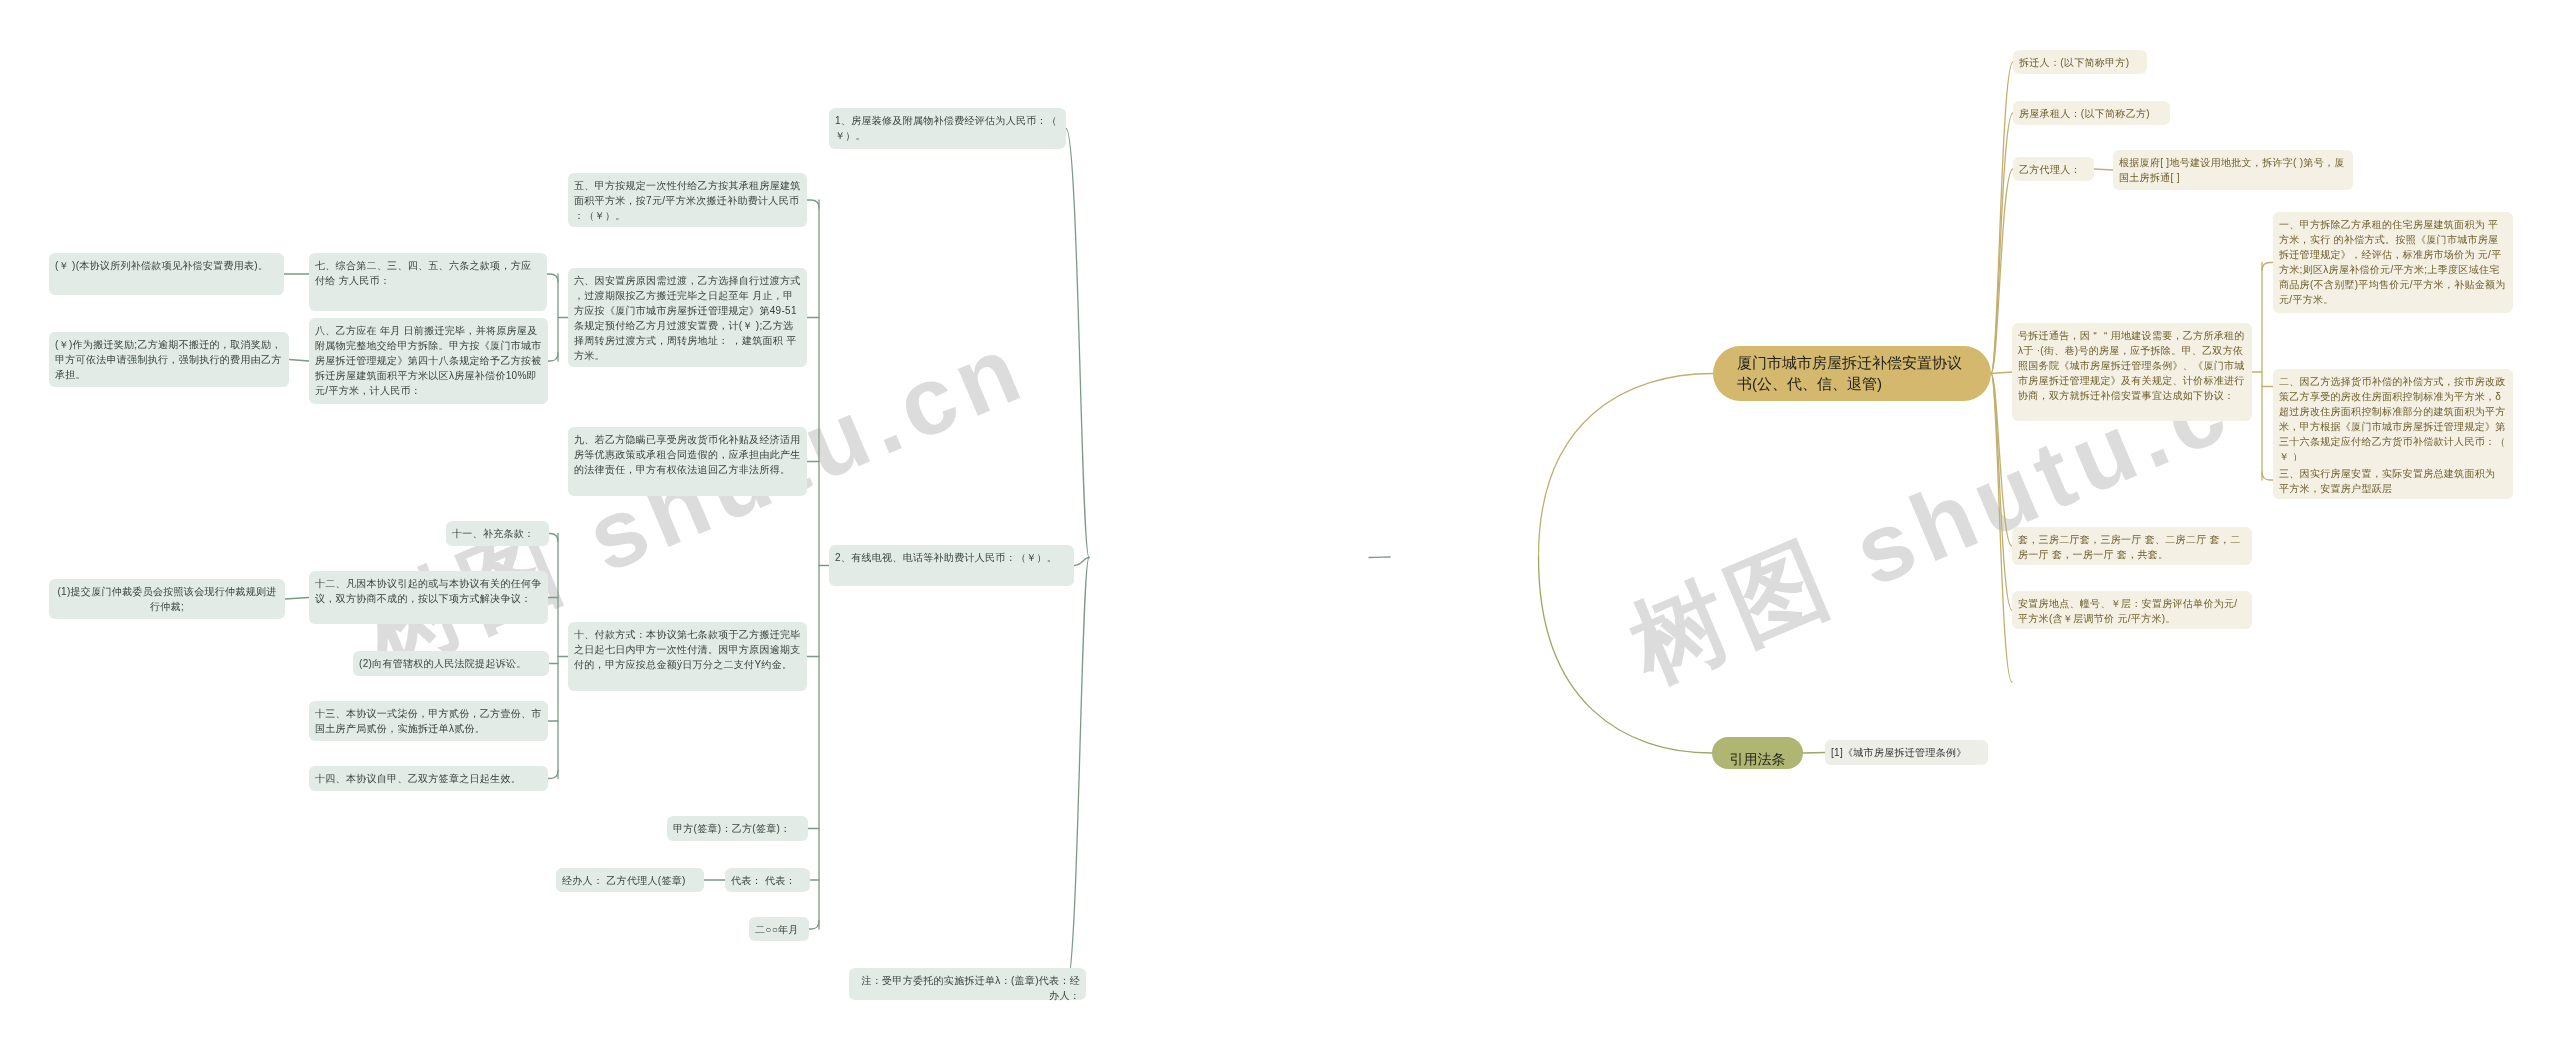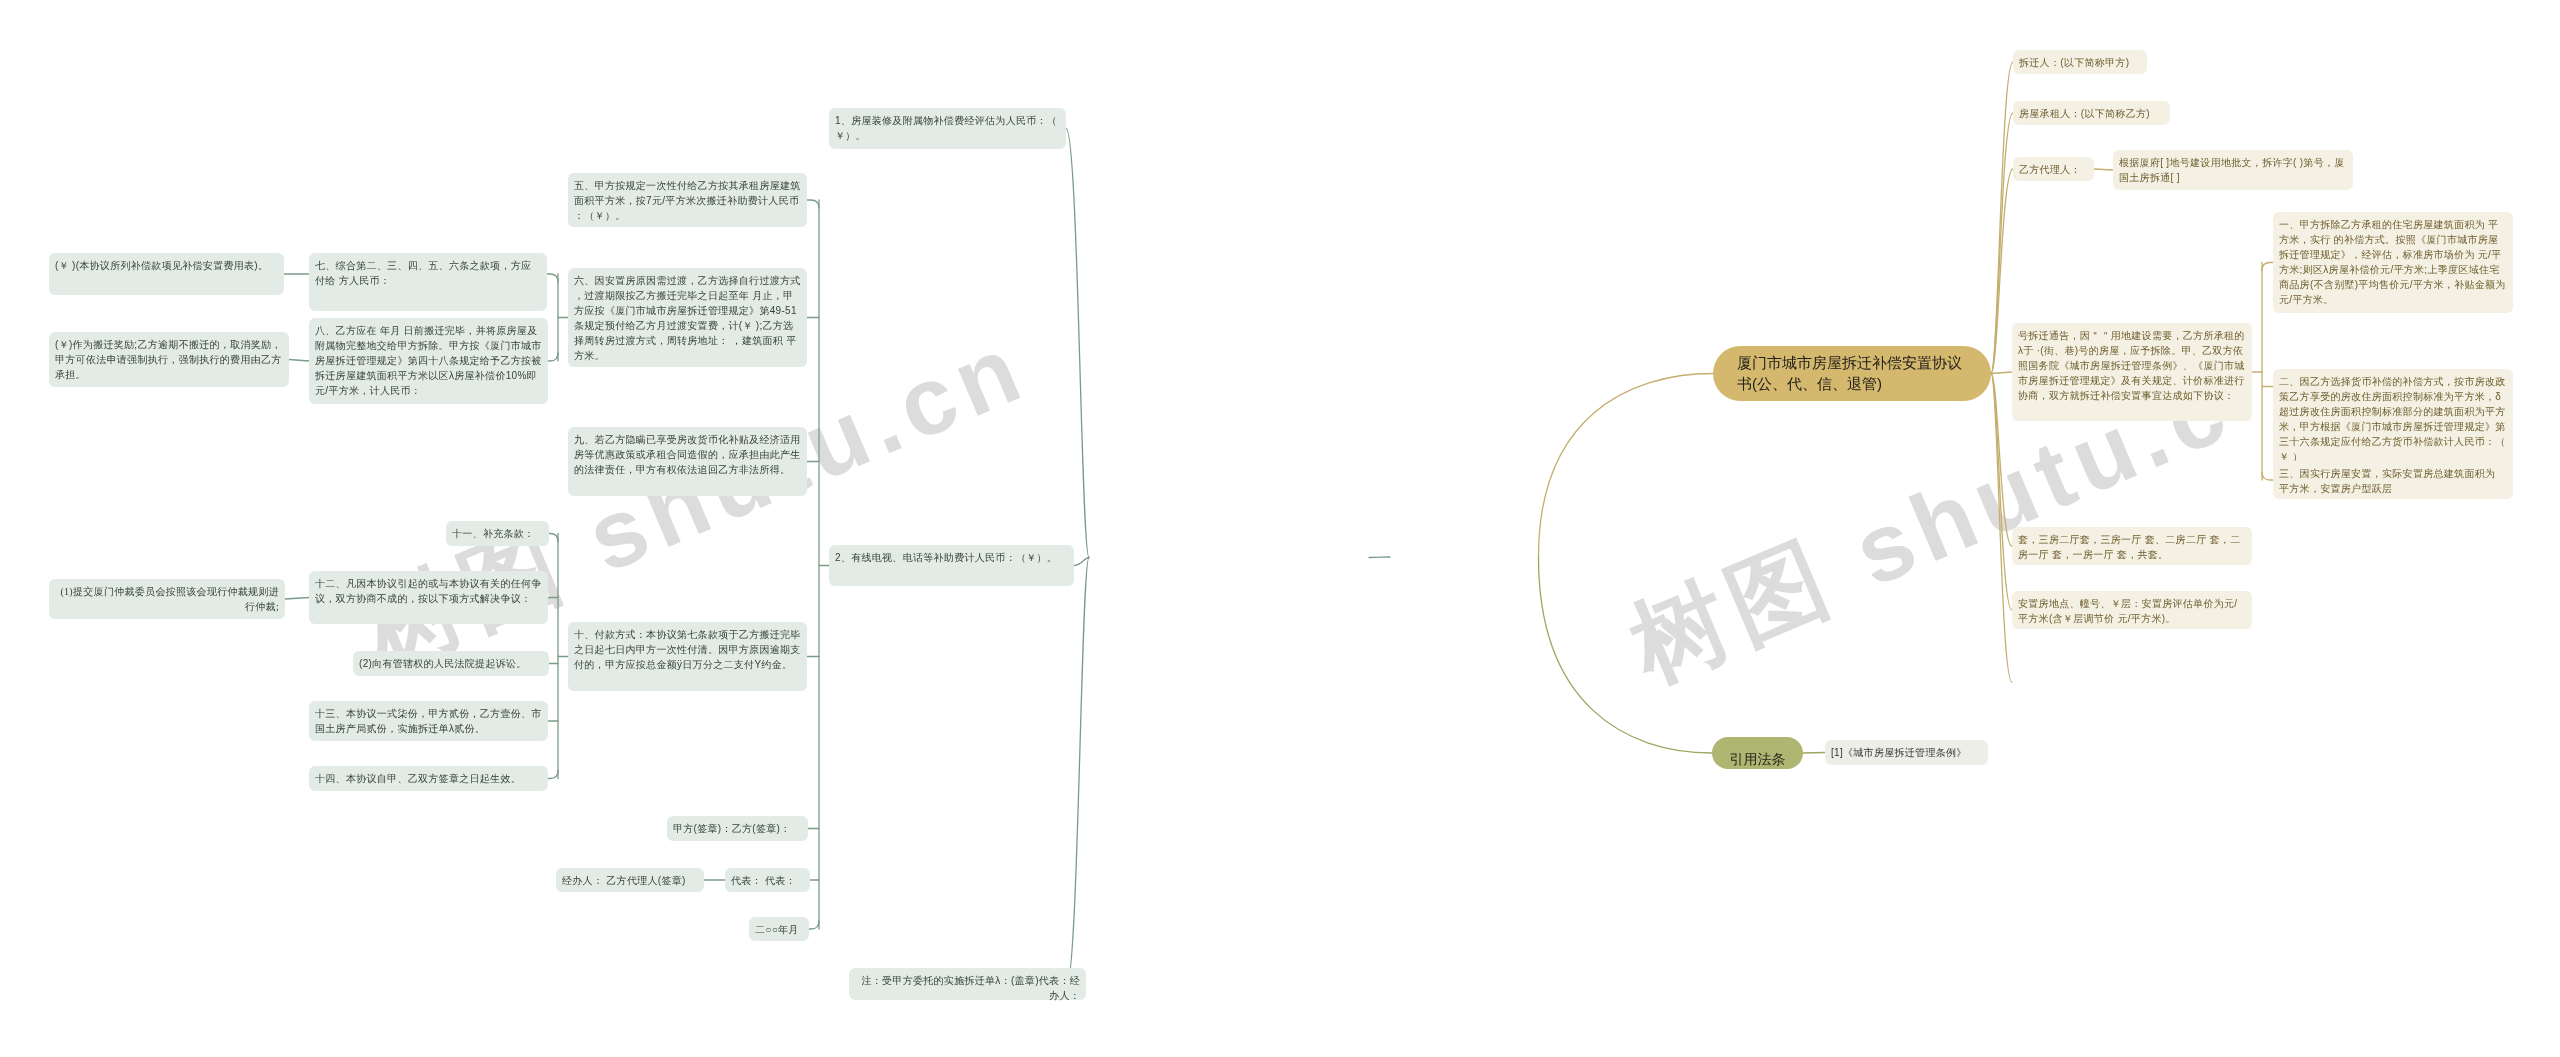--- a/index.html
+++ b/index.html
@@ -70,21 +70,21 @@
       <path d="M 1538.5 557 C 1538.5 704 1625.25 753 1712 753" fill="none" stroke="#9aa862" stroke-width="1.3" stroke-linecap="round" stroke-linejoin="round"></path>
       <path d="M 1991 373.5 C 1998.7 373.5 2000.9 62 2013 62" fill="none" stroke="#c3ae6e" stroke-width="1.3" stroke-linecap="round" stroke-linejoin="round"></path>
       <path d="M 1991 373.5 C 1998.7 373.5 2000.9 113 2013 113" fill="none" stroke="#c3ae6e" stroke-width="1.3" stroke-linecap="round" stroke-linejoin="round"></path>
       <path d="M 1991 373.5 C 1998.7 373.5 2000.9 169 2013 169" fill="none" stroke="#c3ae6e" stroke-width="1.3" stroke-linecap="round" stroke-linejoin="round"></path>
       <path d="M 1991 373.5 C 1998.35 373.5 2000.45 546 2012 546" fill="none" stroke="#c3ae6e" stroke-width="1.3" stroke-linecap="round" stroke-linejoin="round"></path>
       <path d="M 1991 373.5 C 1998.35 373.5 2000.45 610 2012 610" fill="none" stroke="#c3ae6e" stroke-width="1.3" stroke-linecap="round" stroke-linejoin="round"></path>
       <path d="M 1991 373.5 C 1998.35 373.5 2000.45 682 2012 682" fill="none" stroke="#c3ae6e" stroke-width="1.3" stroke-linecap="round" stroke-linejoin="round"></path>
     </svg>
 <div class="node leafG" style="left: 49px; top: 253px; width: 235px; height: 42px; text-align: left;">(￥ )(本协议所列补偿款项见补偿安置费用表)。</div>
     <div class="node leafG" style="left: 49px; top: 332px; width: 240px; height: 55px; text-align: left;">(￥)作为搬迁奖励;乙方逾期不搬迁的，取消奖励，甲方可依法申请强制执行，强制执行的费用由乙方承担。</div>
-    <div class="node leafG" style="left: 49px; top: 579px; width: 236px; height: 40px; text-align: right; font-family: Liberation Serif, serif;">(1)提交厦门仲裁委员会按照该会现行仲裁规则进行仲裁;</div>
+    <div class="node leafG" style="left: 49px; top: 579px; width: 236px; height: 40px; text-align: center;">(1)提交厦门仲裁委员会按照该会现行仲裁规则进行仲裁;</div>
     <div class="node leafG" style="left: 309px; top: 253px; width: 238px; height: 58px; text-align: left;">七、综合第二、三、四、五、六条之款项，方应付给 方人民币：</div>
     <div class="node leafG" style="left: 309px; top: 318px; width: 239px; height: 86px; text-align: left;">八、乙方应在 年月 日前搬迁完毕，并将原房屋及附属物完整地交给甲方拆除。甲方按《厦门市城市房屋拆迁管理规定》第四十八条规定给予乙方按被拆迁房屋建筑面积平方米以区λ房屋补偿价10%即元/平方米，计人民币：</div>
     <div class="node leafG" style="left: 446px; top: 521px; width: 103px; height: 25px; text-align: left;">十一、补充条款：</div>
     <div class="node leafG" style="left: 309px; top: 571px; width: 239px; height: 53px; text-align: left;">十二、凡因本协议引起的或与本协议有关的任何争议，双方协商不成的，按以下项方式解决争议：</div>
     <div class="node leafG" style="left: 353px; top: 651px; width: 196px; height: 25px; text-align: left;">(2)向有管辖权的人民法院提起诉讼。</div>
     <div class="node leafG" style="left: 309px; top: 701px; width: 239px; height: 40px; text-align: left;">十三、本协议一式柒份，甲方贰份，乙方壹份、市国土房产局贰份，实施拆迁单λ贰份。</div>
     <div class="node leafG" style="left: 309px; top: 766px; width: 239px; height: 25px; text-align: left;">十四、本协议自甲、乙双方签章之日起生效。</div>
     <div class="node leafG" style="left: 568px; top: 173px; width: 239px; height: 54px; text-align: left;">五、甲方按规定一次性付给乙方按其承租房屋建筑面积平方米，按7元/平方米次搬迁补助费计人民币：（￥）。</div>
     <div class="node leafG" style="left: 568px; top: 268px; width: 239px; height: 99px; text-align: left;">六、因安置房原因需过渡，乙方选择自行过渡方式，过渡期限按乙方搬迁完毕之日起至年 月止，甲方应按《厦门市城市房屋拆迁管理规定》第49-51条规定预付给乙方月过渡安置费，计(￥ );乙方选择周转房过渡方式，周转房地址： ，建筑面积 平方米。</div>
     <div class="node leafG" style="left: 568px; top: 427px; width: 239px; height: 69px; text-align: left;">九、若乙方隐瞒已享受房改货币化补贴及经济适用房等优惠政策或承租合同造假的，应承担由此产生的法律责任，甲方有权依法追回乙方非法所得。</div>

